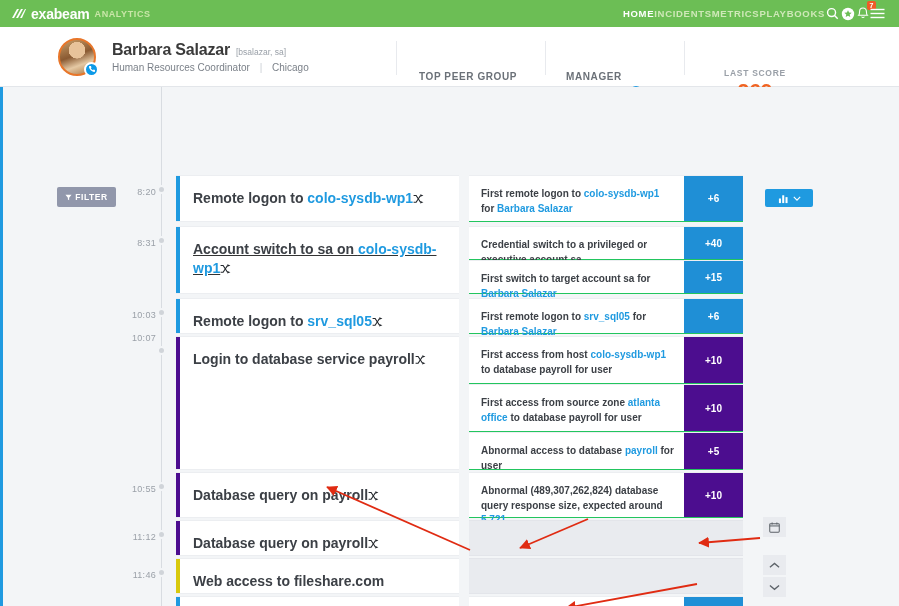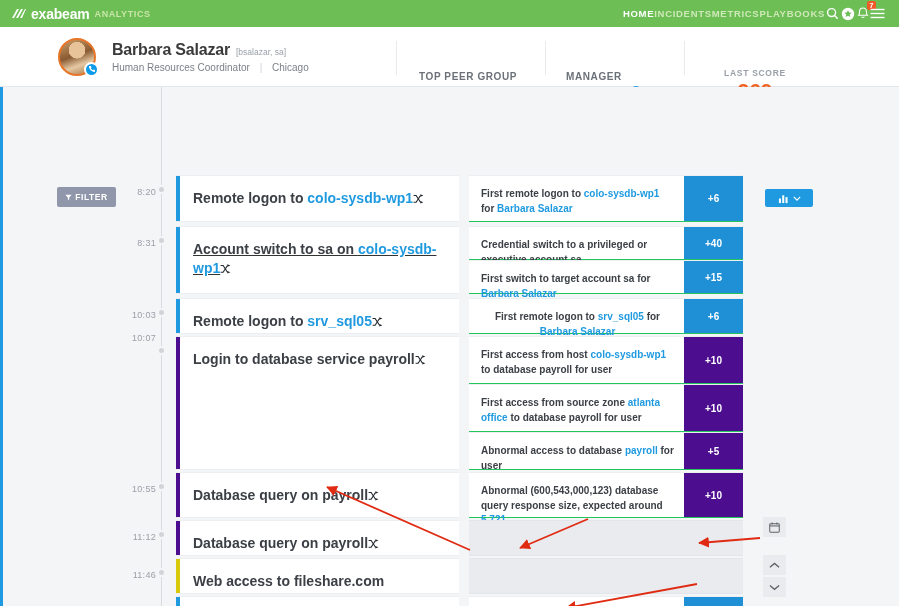--- a/index.html
+++ b/index.html
@@ -359,38 +359,38 @@
         <div class="r-score sc-blue">+6</div>
       </div>
       <div class="reason" style="position: absolute; left: 0px; right: 0px; top: 139px; height: 34px;">
         <div class="r-txt"><span class="">Credential switch to a privileged or executive account sa</span></div>
         <div class="r-score sc-blue">+40</div>
       </div>
       <div class="reason" style="position: absolute; left: 0px; right: 0px; top: 173px; height: 34px;">
         <div class="r-txt"><span class="">First switch to target account sa for </span><span class="lnk">Barbara Salazar</span></div>
         <div class="r-score sc-blue">+15</div>
       </div>
-      <div class="reason" style="position: absolute; left: 0px; right: 0px; top: 211px; height: 36px; text-align: center;">
+      <div class="reason" style="position: absolute; left: 0px; right: 0px; top: 211px; height: 36px;">
         <div class="r-txt"><span class="">First remote logon to </span><span class="lnk">srv_sql05</span><span class=""> for </span><span class="lnk">Barbara Salazar</span></div>
         <div class="r-score sc-blue">+6</div>
       </div>
       <div class="reason" style="position: absolute; left: 0px; right: 0px; top: 249px; height: 48px;">
         <div class="r-txt"><span class="">First access from host </span><span class="lnk">colo-sysdb-wp1</span><span class=""> to database payroll for user</span></div>
         <div class="r-score sc-purple">+10</div>
       </div>
       <div class="reason" style="position: absolute; left: 0px; right: 0px; top: 297px; height: 48px;">
         <div class="r-txt"><span class="">First access from source zone </span><span class="lnk">atlanta office</span><span class=""> to database payroll for user</span></div>
         <div class="r-score sc-purple">+10</div>
       </div>
       <div class="reason" style="position: absolute; left: 0px; right: 0px; top: 345px; height: 38px;">
         <div class="r-txt"><span class="">Abnormal access to database </span><span class="lnk">payroll</span><span class=""> for user</span></div>
         <div class="r-score sc-purple">+5</div>
       </div>
       <div class="reason" style="position: absolute; left: 0px; right: 0px; top: 385px; height: 46px;">
-        <div class="r-txt"><span class="">Abnormal (600,543,000,123) database query response size, expected around </span><span class="lnk">5,721</span></div>
+        <div class="r-txt"><span class="">Abnormal (489,307,262,824) database query response size, expected around </span><span class="lnk">5,721</span></div>
         <div class="r-score sc-purple">+10</div>
       </div>
       <div class="reason empty" style="position: absolute; left: 0px; right: 0px; top: 433px; height: 36px;">
         <div class="r-txt"></div>
       </div>
       <div class="reason empty" style="position: absolute; left: 0px; right: 0px; top: 471px; height: 36px;">
         <div class="r-txt"></div>
       </div>
       <div class="reason" style="position: absolute; left: 0px; right: 0px; top: 509px; height: 48px;">
         <div class="r-txt"></div>

